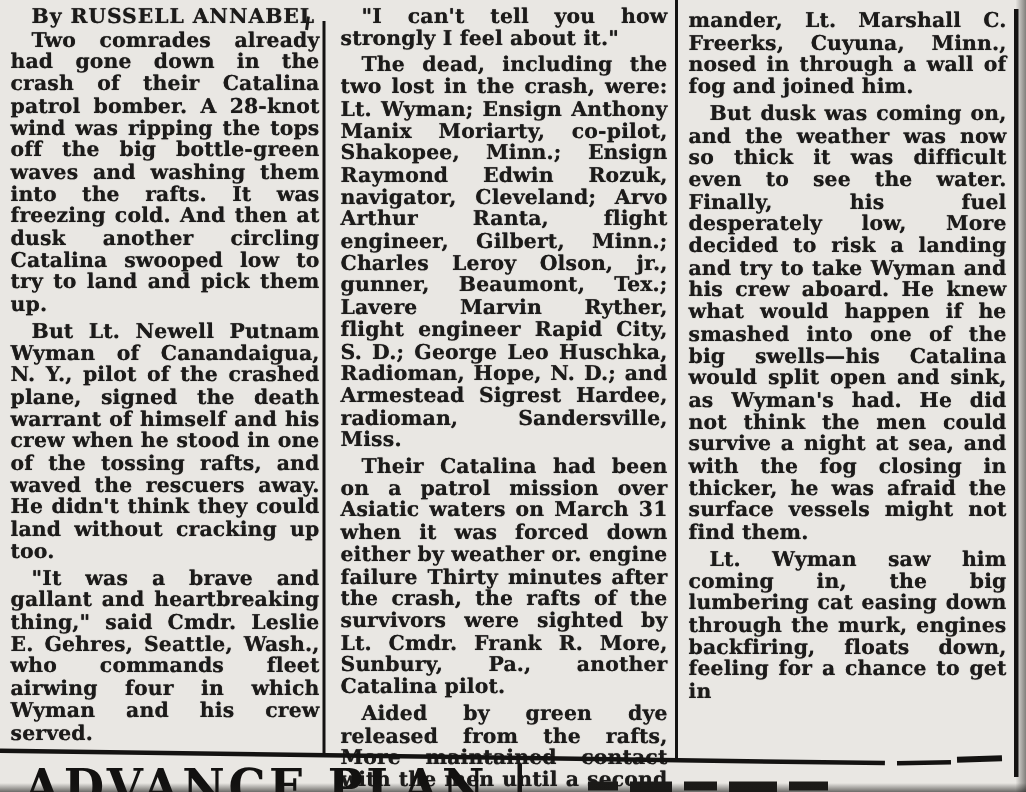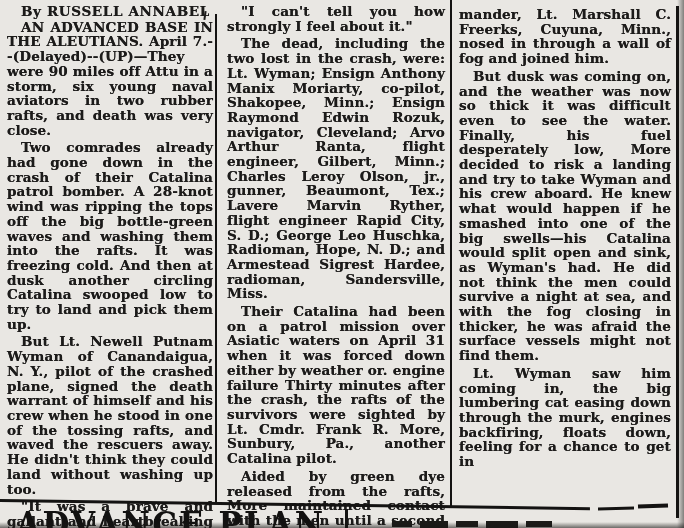--- a/index.html
+++ b/index.html
@@ -81,30 +81,29 @@
     background:linear-gradient(to bottom,rgba(25,24,22,0),rgba(25,24,22,.6));
   }
 </style>
 </head>
 <body>
 
 <div class="page">
 
   <section class="col col1">
     <p class="byline">By RUSSELL ANNABEL</p>
-    <p class="para">AN ADVANCED BASE IN THE ALEUTIANS. April 7.--(Delayed)--(UP)—They were 90 miles off Attu in a storm, six young naval aviators in two rubber rafts, and death was very close.</p>
     <p class="para">Two comrades already had gone down in the crash of their Catalina patrol bomber. A 28-knot wind was ripping the tops off the big bottle-green waves and washing them into the rafts. It was freezing cold. And then at dusk another circling Catalina swooped low to try to land and pick them up.</p>
-    <p class="para">But Lt. Newell Putnam Wyman of Canandaigua, N. Y., pilot of the crashed plane, signed the death warrant of himself and his crew when he stood in one of the tossing rafts, and waved the rescuers away. He didn't think they could land without washing up too.</p>
+    <p class="para">But Lt. Newell Putnam Wyman of Canandaigua, N. Y., pilot of the crashed plane, signed the death warrant of himself and his crew when he stood in one of the tossing rafts, and waved the rescuers away. He didn't think they could land without cracking up too.</p>
     <p class="para">"It was a brave and gallant and heartbreaking thing," said Cmdr. Leslie E. Gehres, Seattle, Wash., who commands fleet airwing four in which Wyman and his crew served.</p>
   </section>
 
   <section class="col col2">
     <p class="para">"I can't tell you how strongly I feel about it."</p>
     <p class="para">The dead, including the two lost in the crash, were: Lt. Wyman; Ensign Anthony Manix Moriarty, co-pilot, Shakopee, Minn.; Ensign Raymond Edwin Rozuk, navigator, Cleveland; Arvo Arthur Ranta, flight engineer, Gilbert, Minn.; Charles Leroy Olson, jr., gunner, Beaumont, Tex.; Lavere Marvin Ryther, flight engineer Rapid City, S. D.; George Leo Huschka, Radioman, Hope, N. D.; and Armestead Sigrest Hardee, radioman, Sandersville, Miss.</p>
-    <p class="para">Their Catalina had been on a patrol mission over Asiatic waters on April 31 when it was forced down either by weather or. engine failure Thirty minutes after the crash, the rafts of the survivors were sighted by Lt. Cmdr. Frank R. More, Sunbury, Pa., another Catalina pilot.</p>
+    <p class="para">Their Catalina had been on a patrol mission over Asiatic waters on March 31 when it was forced down either by weather or. engine failure Thirty minutes after the crash, the rafts of the survivors were sighted by Lt. Cmdr. Frank R. More, Sunbury, Pa., another Catalina pilot.</p>
     <p class="para">Aided by green dye released from the rafts, More maintained contact with the men until a second Catalina, piloted by the squadron com-</p>
   </section>
 
   <section class="col col3">
     <p class="para cont">mander, Lt. Marshall C. Freerks, Cuyuna, Minn., nosed in through a wall of fog and joined him.</p>
     <p class="para">But dusk was coming on, and the weather was now so thick it was difficult even to see the water. Finally, his fuel desperately low, More decided to risk a landing and try to take Wyman and his crew aboard. He knew what would happen if he smashed into one of the big swells—his Catalina would split open and sink, as Wyman's had. He did not think the men could survive a night at sea, and with the fog closing in thicker, he was afraid the surface vessels might not find them.</p>
     <p class="para">Lt. Wyman saw him coming in, the big lumbering cat easing down through the murk, engines backfiring, floats down, feeling for a chance to get in</p>
   </section>
 
   <div class="ink-tick"></div>

